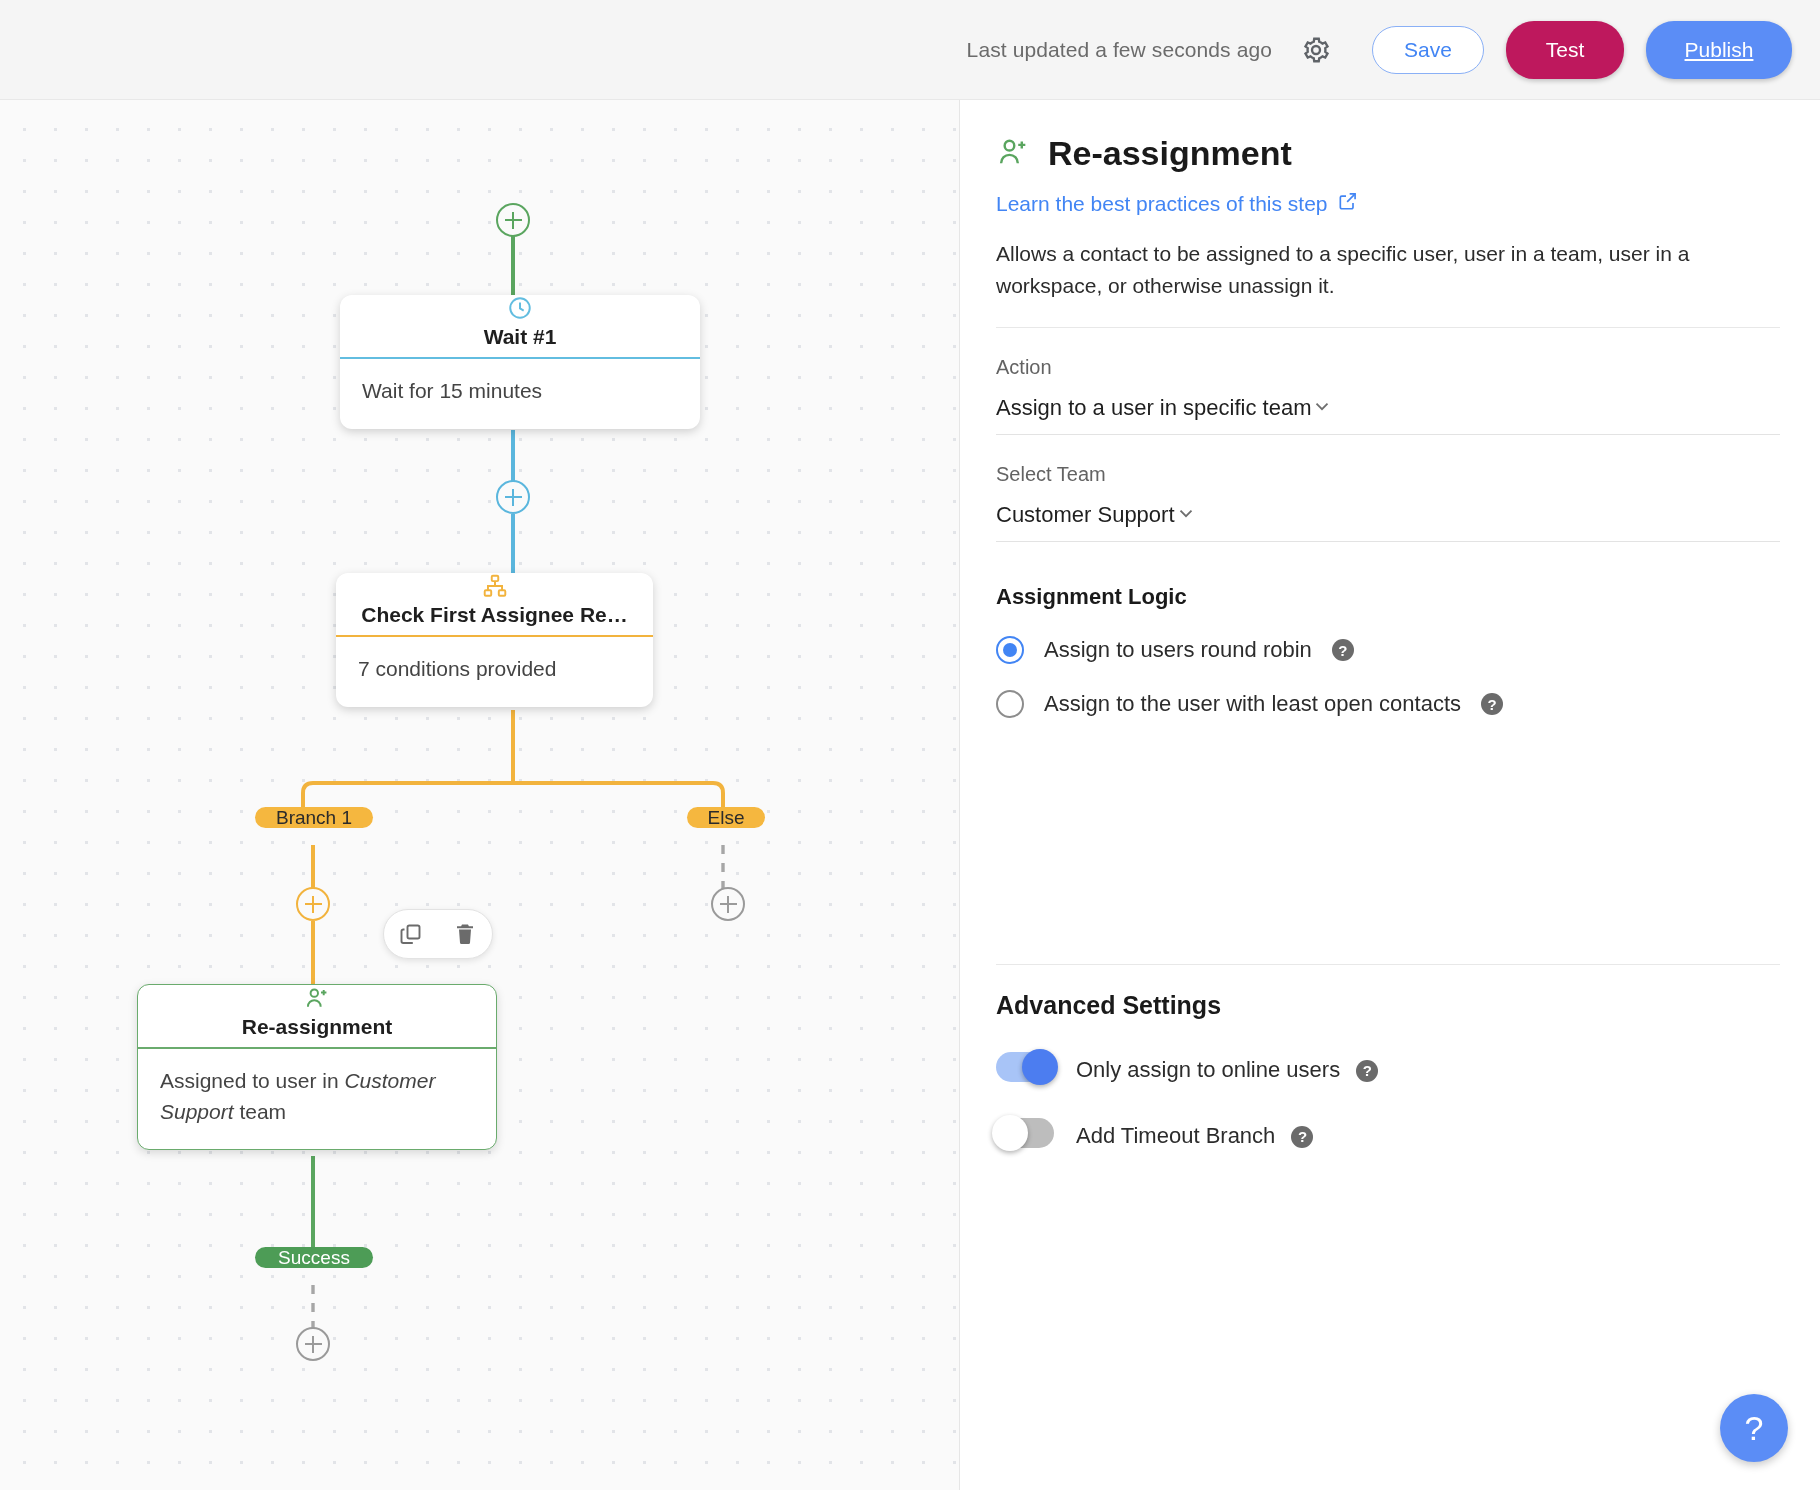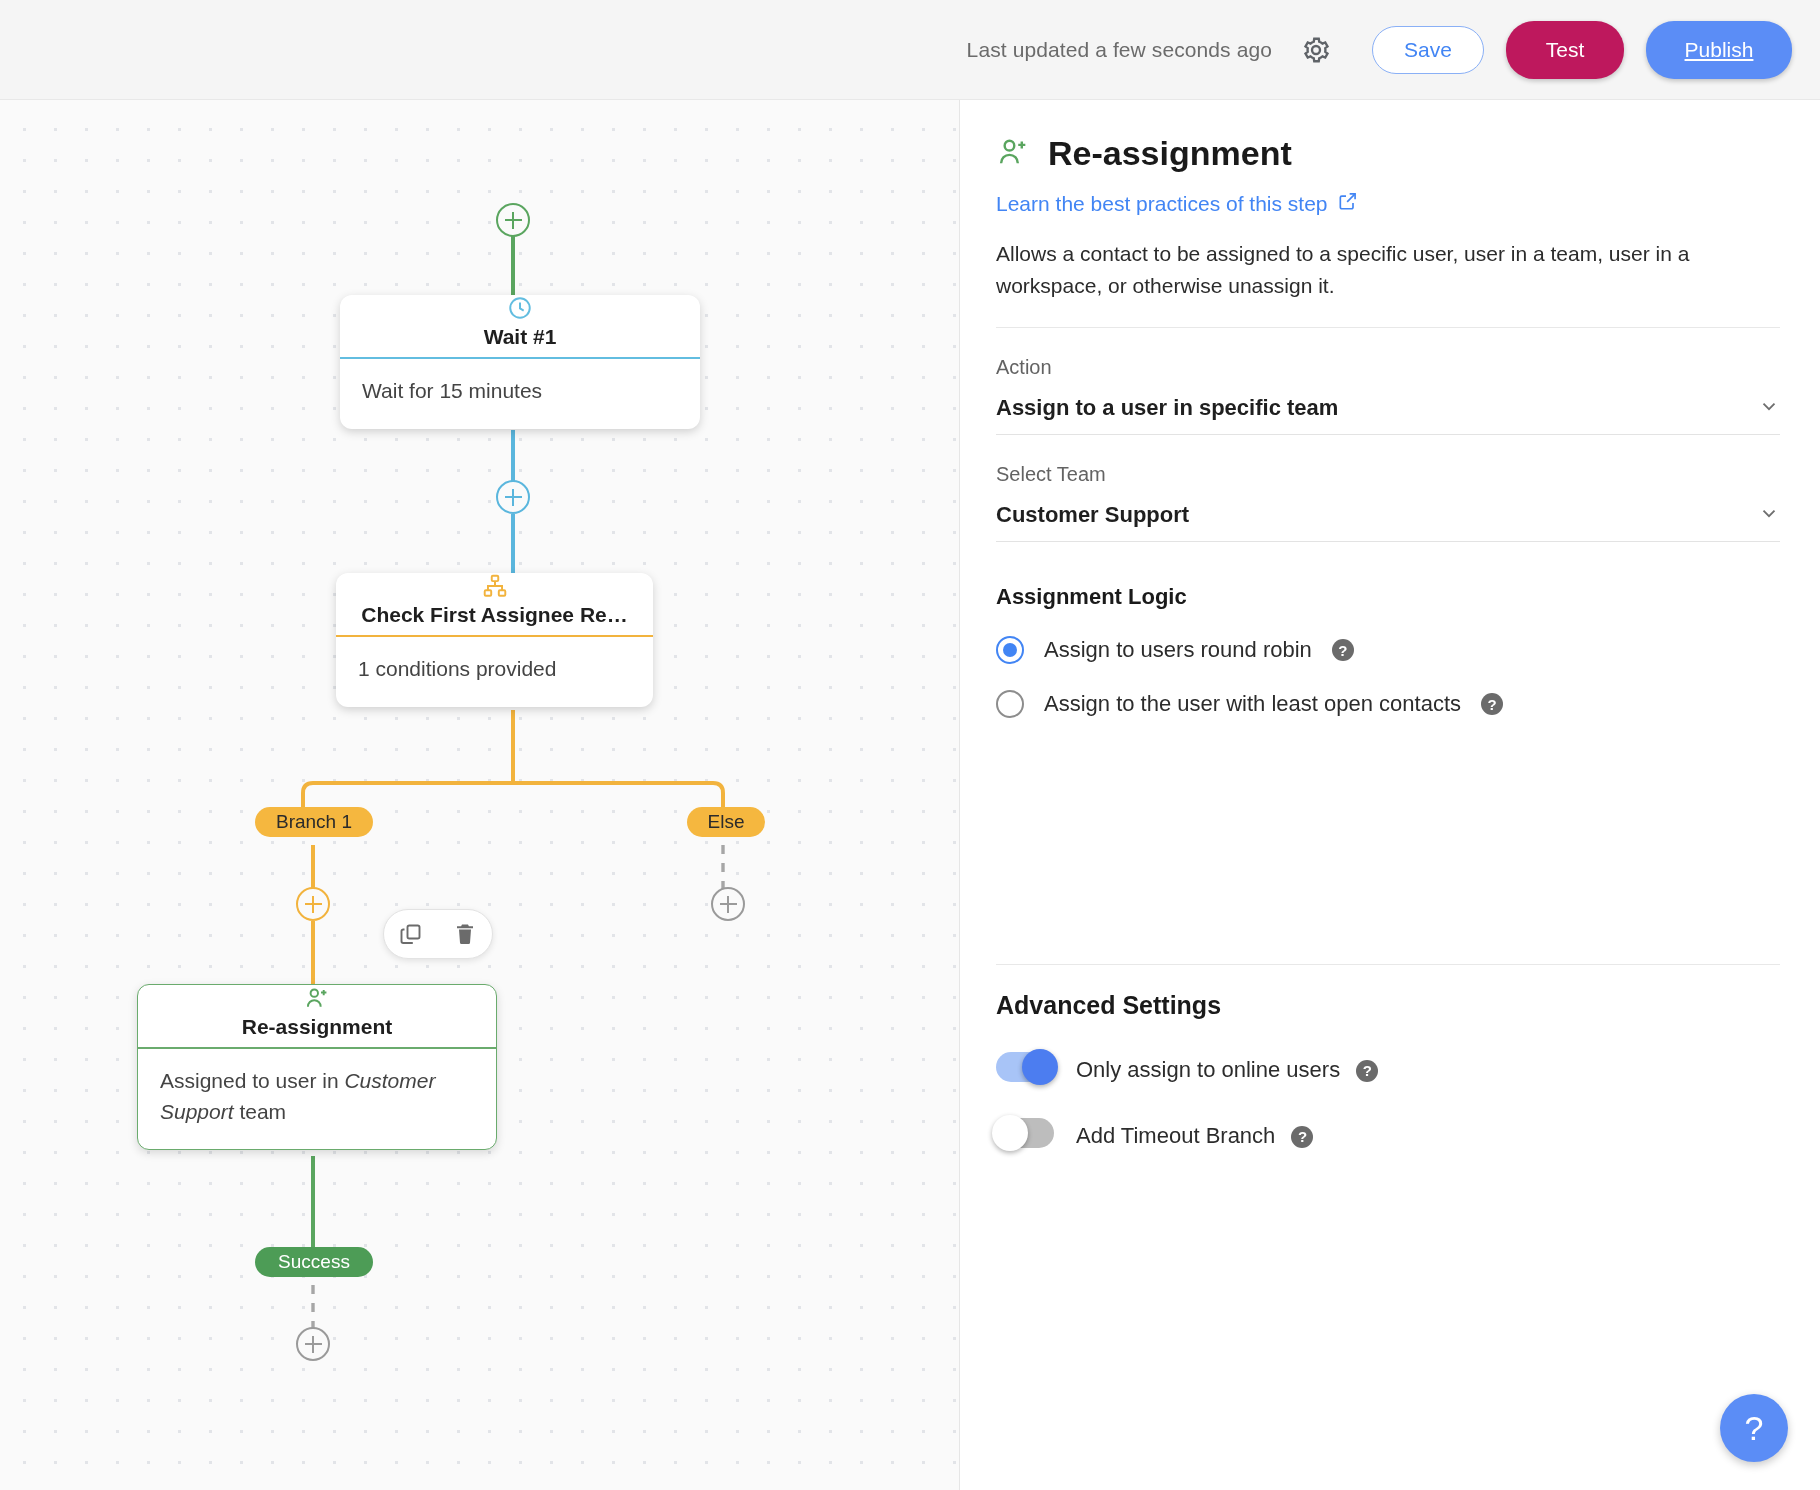--- a/index.html
+++ b/index.html
@@ -66,21 +66,21 @@
   #node-branch .node-divider { background: #f2b33d; }
   #node-reassign {
     left: 137px; top: 884px; width: 360px;
     border: 1.6px solid #6aab6d; box-shadow: 0 3px 10px rgba(0,0,0,.14);
   }
   #node-reassign .node-divider { background: #6aab6d; }
   #node-reassign .node-body em { font-style: italic; }
 
   
   .pill {
-    position: absolute; height: 30px; border-radius: 19px; display: flex;
+    position: absolute; height: 21px; border-radius: 19px; display: flex;
     align-items: center; justify-content: center; font-size: 19px; padding: 0 18px;
   }
   .pill-branch { background: #f5b73f; color: #2b2b2b; }
   .pill-success { background: #4d9c56; color: #fff; }
   #pill-branch1 { left: 255px; top: 707px; min-width: 118px; }
   #pill-else { left: 687px; top: 707px; min-width: 78px; }
   #pill-success { left: 255px; top: 1147px; min-width: 118px; }
 
   
   .plus {
@@ -118,22 +118,22 @@
   .panel-link {
     display: inline-flex; align-items: center; gap: 10px; color: #4285f4;
     font-size: 21px; text-decoration: none; margin-bottom: 22px; cursor: pointer;
   }
   .panel-desc { font-size: 21px; color: #2c2c2c; line-height: 1.5; max-width: 800px; }
   .panel-hr { height: 1px; background: #e8e8e8; margin: 26px 0 0; }
 
   .field { margin-top: 28px; }
   .field-label { font-size: 20px; color: #636363; margin-bottom: 16px; }
   .select-row {
-    display: flex; align-items: center; justify-content: space-between;
-    border-bottom: 1px solid #e3e3e3; padding-bottom: 13px; cursor: pointer; font-weight: bold;
+    display: flex; align-items: center; 
+    border-bottom: 1px solid #e3e3e3; padding-bottom: 13px; cursor: pointer;
   }
   .select-value { font-size: 22px; color: #1f1f1f; }
   .chev { color: #6e6e6e; }
 
   .section-label { font-size: 22px; font-weight: 700; color: #1a1a1a; margin-top: 42px; }
 
   .radio-row { display: flex; align-items: center; gap: 20px; margin-top: 26px; cursor: pointer; }
   .radio {
     width: 28px; height: 28px; border-radius: 50%; border: 2.4px solid #8d8d8d;
     flex: 0 0 28px; position: relative; background: #fff;
@@ -247,21 +247,21 @@
             <svg width="26" height="26" viewBox="0 0 24 24" fill="none" stroke="#f2b33d" stroke-width="1.8">
               <rect x="9" y="2.5" width="6" height="5" rx="1"></rect>
               <rect x="2.5" y="16" width="6" height="5" rx="1"></rect>
               <rect x="15.5" y="16" width="6" height="5" rx="1"></rect>
               <path d="M12 7.5v4.5M5.5 16v-4h13v4"></path>
             </svg>
           </span>
           <span class="node-title">Check First Assignee Re…</span>
         </div>
         <div class="node-divider"></div>
-        <div class="node-body">1 conditions provided</div>
+        <div class="node-body">7 conditions provided</div>
       </div>
 
       <div class="node" id="node-reassign">
         <div class="node-head">
           <span>
             <svg width="26" height="26" viewBox="0 0 24 24" fill="none" stroke="#5aa55f" stroke-width="1.8">
               <circle cx="9.5" cy="7.5" r="3.4"></circle>
               <path d="M3.6 20c0-3.5 2.7-6 5.9-6s5.9 2.5 5.9 6"></path>
               <path d="M18.2 4.5v5M15.7 7h5"></path>
             </svg>

